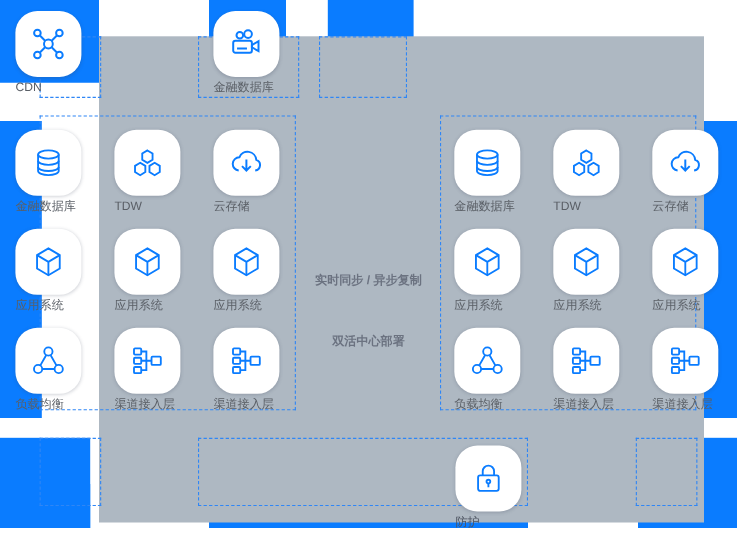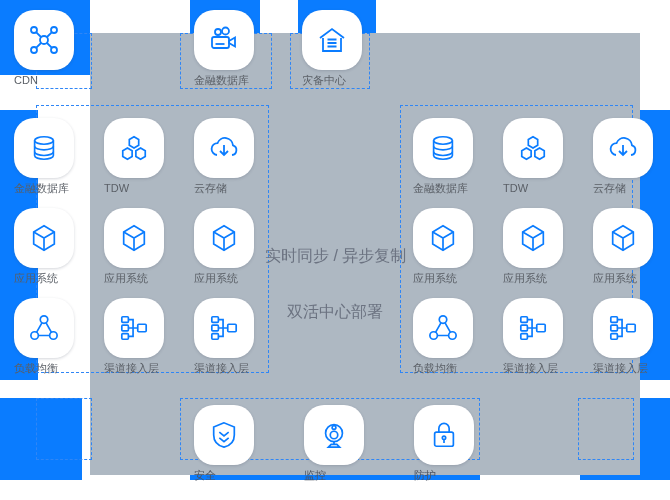--- a/index.html
+++ b/index.html
@@ -28,23 +28,23 @@
   .tile svg{display:block;}
   .cap{
     margin-top:4px;font-size:11px;line-height:13px;
     color:#5a5f66;white-space:nowrap;text-align:center;
     letter-spacing:0px;
   }
   .cap.on-blue{color:#4c5360;}
 
   
   .ctext{
-    position:absolute;font-size:16px;line-height:15px;
+    position:absolute;font-size:11px;line-height:15px;
     color:#6b7280;white-space:nowrap;text-align:center;
-    font-weight:normal;
+    font-weight:bold;
   }
 </style>
 </head>
 <body>
 
 <div id="stage">
 
   <div class="blue-block" style="left:0px;   top:0px;   width:90px;  height:75px;"></div>
   <div class="blue-block" style="left:0px;   top:0px;   width:90px;  height:75px;"></div>
   <div class="blue-block" style="left:190px; top:0px;   width:70px;  height:40px;"></div>
@@ -99,32 +99,20 @@
           <path d="M21 17l6-3.5v9L21 19z"></path>
           <circle cx="10" cy="8" r="3"></circle>
             <circle cx="17.5" cy="7" r="3.5"></circle>
           <path d="M7.5 20h9"></path>
         </svg>
       </span>
     </div>
     <div class="cap">金融数据库</div>
   </div>
 
-  <div class="node" style="left:302px; top:10px;">
-    <div class="tile">
-      <span>
-        <svg width="32" height="32" viewBox="0 0 32 32" fill="none" stroke="#0a7cff" stroke-width="1.8">
-          <path d="M4 14 16 5l12 9"></path>
-            <path d="M7 14v13h18V14"></path>
-          <path d="M11.5 15.5h9M11.5 19h9M11.5 22.5h9"></path>
-        </svg>
-      </span>
-    </div>
-    <div class="cap">灾备中心</div>
-  </div>
 
   <div class="node" style="left:14px; top:118px;">
     <div class="tile">
       <span>
         <svg width="30" height="30" viewBox="0 0 32 32" fill="none" stroke="#0a7cff" stroke-width="1.8">
           <ellipse cx="16" cy="8" rx="10" ry="4"></ellipse>
           <path d="M6 8v16c0 2.2 4.5 4 10 4s10-1.8 10-4V8"></path>
           <path d="M6 14c0 2.2 4.5 4 10 4s10-1.8 10-4"></path>
           <path d="M6 20c0 2.2 4.5 4 10 4s10-1.8 10-4"></path>
         </svg>
@@ -351,45 +339,21 @@
           <rect x="3" y="22" width="7" height="6" rx="1"></rect>
           <rect x="20" y="12" width="9" height="8" rx="1"></rect>
           <path d="M10 7h5v9h5M10 16h5M10 25h5v-9"></path>
         </svg>
       </span>
     </div>
     <div class="cap">渠道接入层</div>
   </div>
 
 
-  <div class="node" style="left:194px; top:405px;">
-    <div class="tile">
-      <span>
-        <svg width="30" height="30" viewBox="0 0 32 32" fill="none" stroke="#0a7cff" stroke-width="1.8">
-          <path d="M16 3 5 7.5v8.5c0 7 4.7 11.4 11 13 6.3-1.6 11-6 11-13V7.5z"></path>
-          <path d="M11 13l5 4 5-4M11 19l5 4 5-4"></path>
-        </svg>
-      </span>
-    </div>
-    <div class="cap on-blue">安全</div>
-  </div>
-
-  <div class="node" style="left:304px; top:405px;">
-    <div class="tile">
-      <span>
-        <svg width="30" height="30" viewBox="0 0 32 32" fill="none" stroke="#0a7cff" stroke-width="1.8">
-          <circle cx="16" cy="14" r="9"></circle>
-          <circle cx="16" cy="16" r="4"></circle>
-          <circle cx="16" cy="8" r="2"></circle>
-          <path d="M16 23v3M10 29h12l-3-3h-6z"></path>
-        </svg>
-      </span>
-    </div>
-    <div class="cap on-blue">监控</div>
-  </div>
+
 
   <div class="node" style="left:414px; top:405px;">
     <div class="tile">
       <span>
         <svg width="30" height="30" viewBox="0 0 32 32" fill="none" stroke="#0a7cff" stroke-width="1.8">
           <rect x="6" y="13" width="20" height="15" rx="2"></rect>
           <path d="M10.5 13V9a5.5 5.5 0 0 1 11 0v4"></path>
           <circle cx="16" cy="19" r="1.8"></circle>
             <path d="M16 21v3.5"></path>
         </svg>

